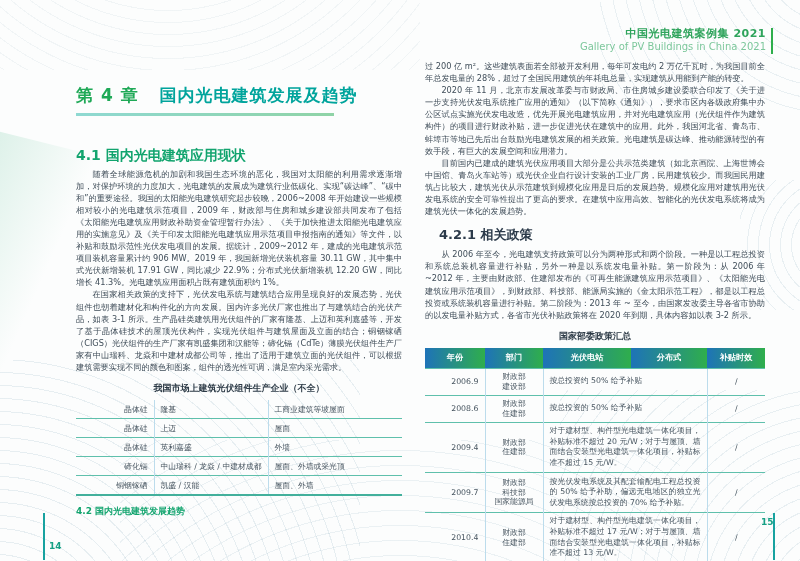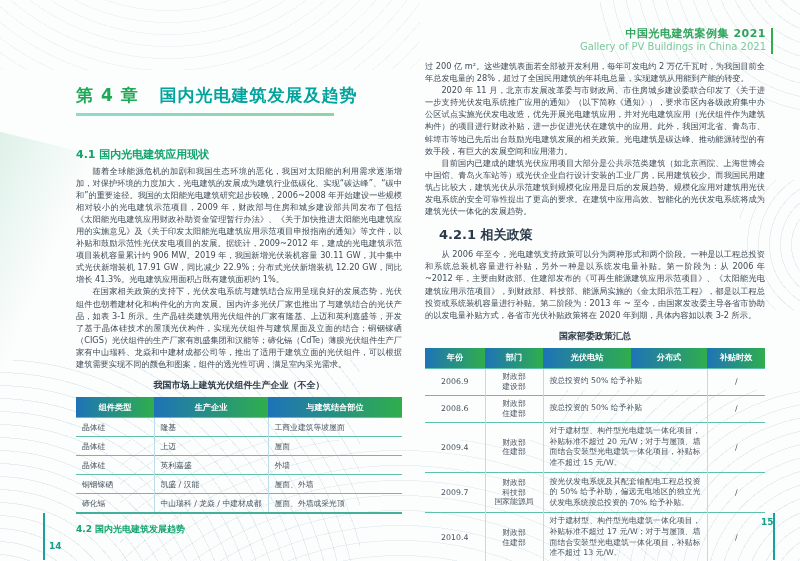--- a/index.html
+++ b/index.html
@@ -31,36 +31,36 @@
   .hdr .en{font-size:10px;color:#7cc79b;}
   .hdr-bar{position:absolute;right:27px;top:28px;width:2.5px;height:26px;background:#2fae4c;}
   
   .left-col{position:absolute;left:53px;top:84px;width:326px;margin-left:23px;}
   .right-col{position:absolute;left:425px;top:60px;width:340px;}
   .chapter{font-size:17px;font-weight:bold;letter-spacing:1px;}
   .chapter .num{color:#1fa957;}
   .chapter .ttl{color:#00a49c;}
   .chapter-rule{width:258px;height:2.5px;margin-top:6px;
       background:linear-gradient(90deg,#8fd9d2,#8fd3a6);}
-  .sec-h{font-size:11px;font-weight:bold;color:#12a46e;margin-top:31px;margin-bottom:3px;}
+  .sec-h{font-size:14px;font-weight:bold;color:#12a46e;margin-top:31px;margin-bottom:3px;}
   .sec-h2{font-size:9px;font-weight:bold;color:#12a46e;margin-top:9px;margin-bottom:3px;}
   .sub-h{font-size:13px;font-weight:bold;color:#2b3a4a;margin:9px 0 4px 14px;}
   p.body{font-size:8.2px;line-height:12.1px;text-align:justify;margin:0;text-indent:2em;}
   p.noindent{text-indent:0;}
   .tbl-title{font-size:9px;font-weight:bold;color:#2c3a46;text-align:center;margin:9px 0 5px 0;}
   
   table.pv{border-collapse:collapse;width:100%;table-layout:fixed;
       border-bottom:2px solid #43b09c;}
   table.pv th{
       background:linear-gradient(90deg,#1e73b8,#2fae4c);color:#fff;
       font-size:8.2px;font-weight:bold;padding:4.5px 2px;text-align:center;}
   table.pv td{
       font-size:7.8px;color:#46545f;padding:3.5px 6px;vertical-align:middle;
       border-top:1px solid #5fc0ac;border-left:1px solid #bcdcec;}
-  table.pv td:first-child{border-left:none;}
+  table.pv td:first-child{border-left:none;text-align:right;}
   table.pv tr:first-child td{border-top:none;}
   td.ctr{text-align:center;}
   td.pre{white-space:pre-line;text-align:center;line-height:9.5px;}
   td.pol{line-height:10.6px;text-align:justify;}
   
   .pn{position:absolute;font-size:9px;font-weight:bold;color:#16a085;}
   .pn-line{position:absolute;width:1.5px;background:#17a2a0;}
   .pn14{left:49px;top:541px;}
   .pn14-line{left:43px;top:513px;height:47px;}
   .pn15{left:761px;top:517px;}
@@ -98,49 +98,44 @@
     <p class="body">在国家相关政策的支持下，光伏发电系统与建筑结合应用呈现良好的发展态势，光伏组件也朝着建材化和构件化的方向发展。国内许多光伏厂家也推出了与建筑结合的光伏产品，如表 3-1 所示。生产晶硅类建筑用光伏组件的厂家有隆基、上迈和英利嘉盛等，开发了基于晶体硅技术的屋顶光伏构件，实现光伏组件与建筑屋面及立面的结合；铜铟镓硒（CIGS）光伏组件的生产厂家有凯盛集团和汉能等；碲化镉（CdTe）薄膜光伏组件生产厂家有中山瑞科、龙焱和中建材成都公司等，推出了适用于建筑立面的光伏组件，可以根据建筑需要实现不同的颜色和图案，组件的透光性可调，满足室内采光需求。</p>
 
     <div class="tbl-title">我国市场上建筑光伏组件生产企业（不全）</div>
     <table class="pv">
       <colgroup>
           <col style="width:78px">
           <col style="width:114px">
           <col style="width:134px">
         </colgroup>
       <tbody>
-          <tr>
-        <th>组件类型</th>
-        <th>生产企业</th>
-        <th>与建筑结合部位</th>
-      </tr>
       <tr>
         <td>晶体硅</td>
         <td>隆基</td>
         <td>工商业建筑等坡屋面</td>
       </tr>
       <tr>
         <td>晶体硅</td>
         <td>上迈</td>
         <td>屋面</td>
       </tr>
       <tr>
         <td>晶体硅</td>
         <td>英利嘉盛</td>
         <td>外墙</td>
       </tr>
       <tr>
+        <td>碲化镉</td>
+        <td>中山瑞科 / 龙焱 / 中建材成都</td>
+        <td>屋面、外墙或采光顶</td>
+      </tr>
+      <tr>
         <td>铜铟镓硒</td>
         <td>凯盛 / 汉能</td>
         <td>屋面、外墙</td>
-      </tr>
-      <tr>
-        <td>碲化镉</td>
-        <td>中山瑞科 / 龙焱 / 中建材成都</td>
-        <td>屋面、外墙或采光顶</td>
       </tr>
     </tbody>
       </table>
 
     <div class="sec-h2">4.2 国内光电建筑发展趋势</div>
   </div>
 
   <div class="right-col">
     <p class="body noindent">过 200 亿 m²。这些建筑表面若全部被开发利用，每年可发电约 2 万亿千瓦时，为我国目前全年总发电量的 28%，超过了全国民用建筑的年耗电总量，实现建筑从用能到产能的转变。</p>
     <p class="body">2020 年 11 月，北京市发展改革委与市财政局、市住房城乡建设委联合印发了《关于进一步支持光伏发电系统推广应用的通知》（以下简称《通知》），要求市区内各级政府集中办公区试点实施光伏发电改造，优先开展光电建筑应用，并对光电建筑应用（光伏组件作为建筑构件）的项目进行财政补贴，进一步促进光伏在建筑中的应用。此外，我国河北省、青岛市、蚌埠市等地已先后出台鼓励光电建筑发展的相关政策。光电建筑是碳达峰、推动能源转型的有效手段，有巨大的发展空间和应用潜力。</p>

